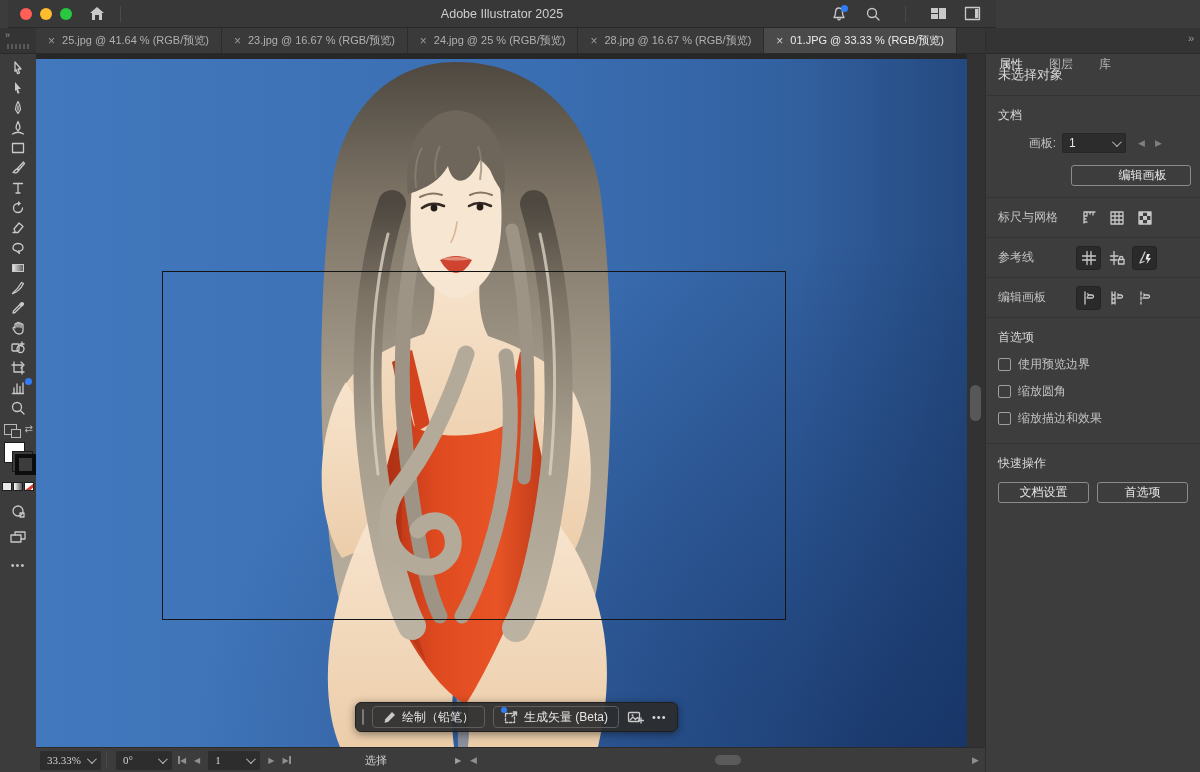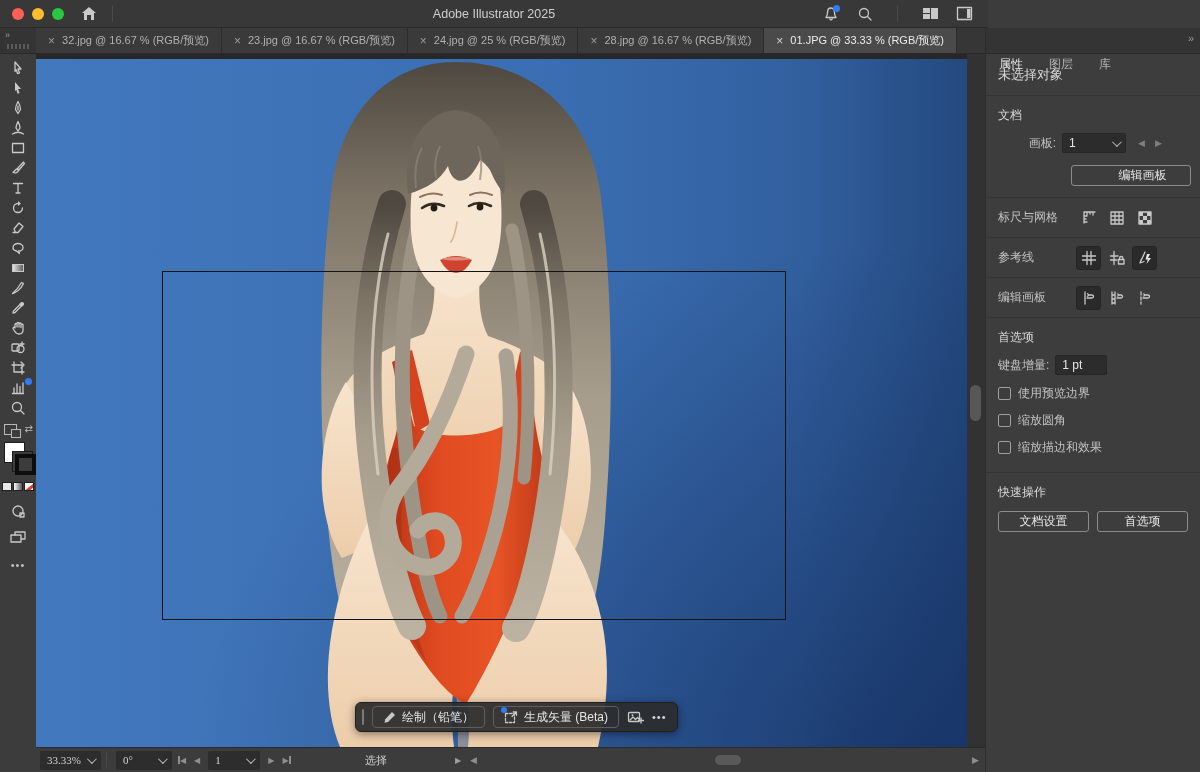--- a/index.html
+++ b/index.html
@@ -1,21 +1,21 @@
 <!DOCTYPE html>
 <html><head>
 <meta charset="utf-8">
 <style>
   * { margin:0; padding:0; box-sizing:border-box; }
   html,body { width:1200px; height:772px; overflow:hidden; background:#3c3c3c;
     font-family:"Liberation Sans","DejaVu Sans",sans-serif; -webkit-font-smoothing:antialiased; }
   .app { position:relative; width:1200px; height:772px; background:#3c3c3c; color:#c8c8c8; }
 
   
-  .titlebar { position:absolute; left:0; top:0; width:988px; height:28px; background:#383838;
+  .titlebar { position:absolute; left:8px; top:0; width:988px; height:28px; background:#383838;
     border-bottom:1px solid #2a2a2a; display:flex; align-items:center;text-decoration:underline; }
   .traffic { display:flex; gap:8px; padding:0 10px 0 12px; }
   .traffic span { width:12px; height:12px; border-radius:50%; display:block; }
   .tl-red{background:#ff5f57;} .tl-yellow{background:#febc2e;} .tl-green{background:#28c840;}
   .home-btn { width:30px; height:22px; display:flex; align-items:center; justify-content:center; }
   .tb-divider { width:1px; height:16px; background:#4a4a4a; margin:0 8px; }
   .tb-title { position:absolute; left:0; right:0; text-align:center; font-size:12.5px; color:#cfcfcf; pointer-events:none; }
   .tb-right { margin-left:auto; display:flex; align-items:center; gap:14px; padding-right:14px; }
   .tb-icon { position:relative; width:20px; height:20px; display:flex; align-items:center; justify-content:center; }
   .notif-dot { position:absolute; top:1px; right:1px; width:7px; height:7px; border-radius:50%; }
@@ -180,21 +180,21 @@
   </div>
 
   <div class="toolhead">
     <span class="chev">»</span>
     <span class="grip"></span>
   </div>
 
   <div class="tabrow">
     <div class="doc-tab">
       <span class="close">×</span>
-      <span>32.jpg @ 16.67 % (RGB/预览)</span>
+      <span>25.jpg @ 41.64 % (RGB/预览)</span>
     </div>
     <div class="doc-tab">
       <span class="close">×</span>
       <span>23.jpg @ 16.67 % (RGB/预览)</span>
     </div>
     <div class="doc-tab">
       <span class="close">×</span>
       <span>24.jpg @ 25 % (RGB/预览)</span>
     </div>
     <div class="doc-tab">
@@ -554,24 +554,20 @@
                 <path class="icon-stroke" d="M4 2 V5 M4 7 V10 M4 12 V14 M6 8 H11 C13 8 13 5 11 5 H8 M8 5 L6.8 4 M8 5 L6.8 6"></path>
               </svg>
           </span>
         </span>
       </div>
 
       <div class="p-divider"></div>
 
       <div class="p-section">首选项</div>
 
-      <div class="p-row">
-        <span class="p-label">键盘增量:</span>
-        <span class="well incr-input">1 pt</span>
-      </div>
 
       <div class="check-row">
         <span class="checkbox"></span>
         <span class="p-label">使用预览边界</span>
       </div>
       <div class="check-row">
         <span class="checkbox"></span>
         <span class="p-label">缩放圆角</span>
       </div>
       <div class="check-row">

